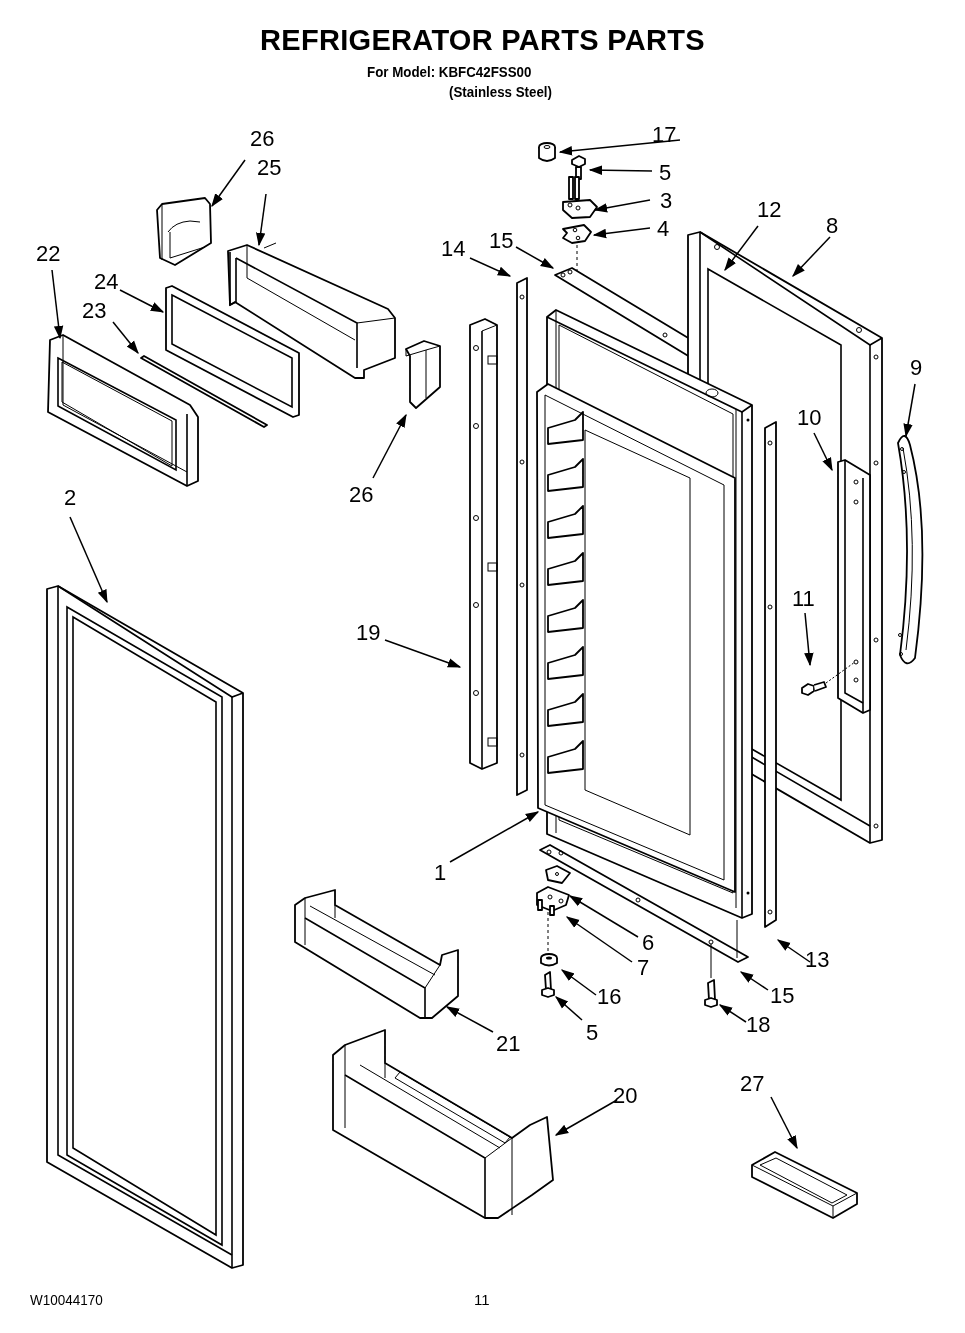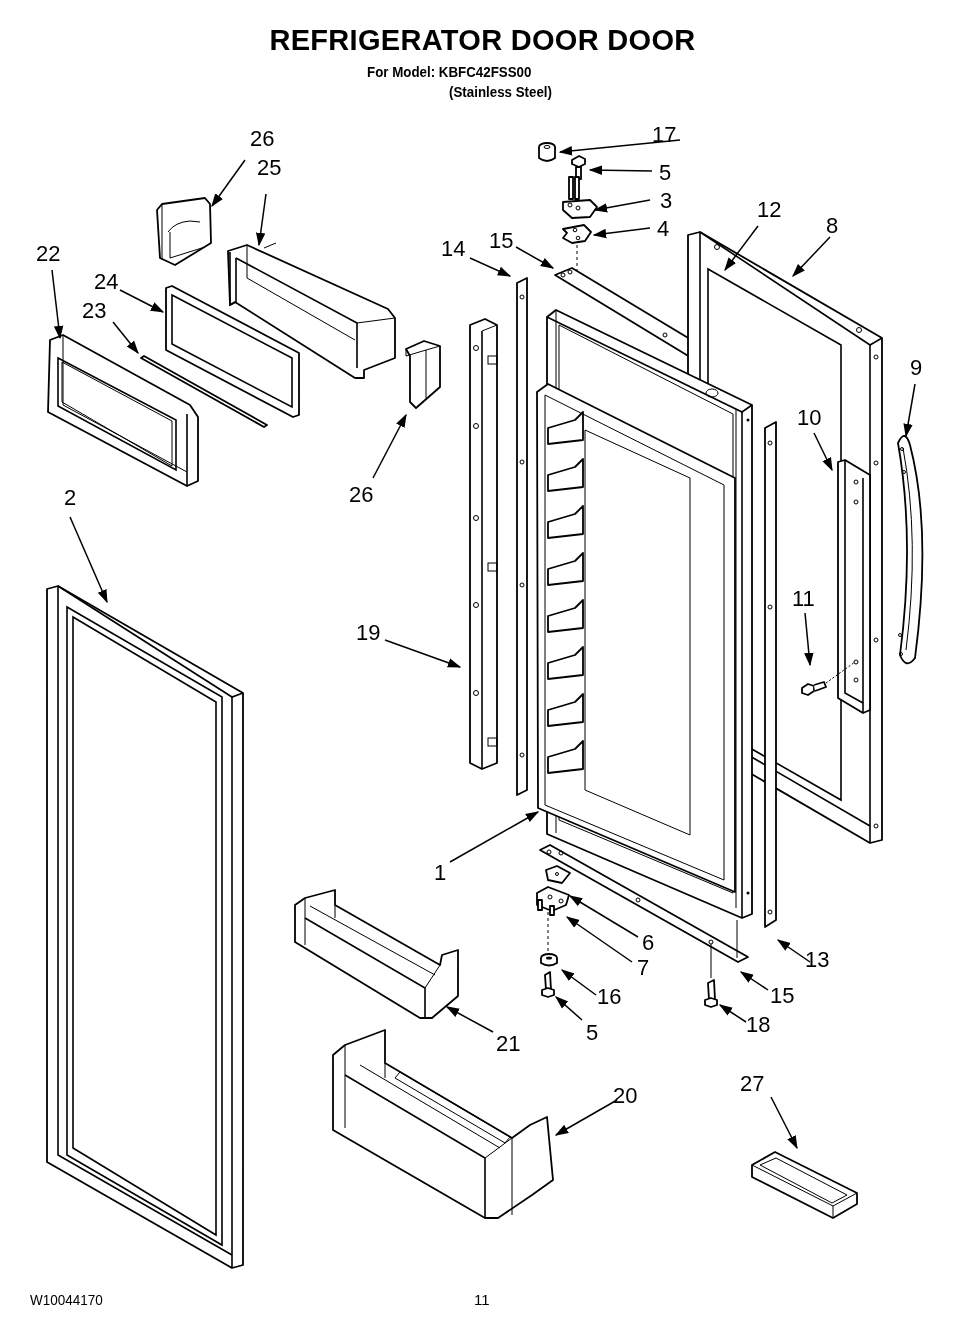--- a/index.html
+++ b/index.html
@@ -12,21 +12,21 @@
   svg.diagram { position: absolute; left: 0; top: 0; }
   .callout { font-family: "Liberation Sans", sans-serif; font-size: 22px; fill: #000; }
   .ln { stroke: #000; stroke-width: 1.6; fill: none; }
   .thin { stroke: #000; stroke-width: 1; fill: none; }
   .part { stroke: #000; stroke-width: 1.8; fill: #fff; stroke-linejoin: round; }
   .arrow { stroke: #000; stroke-width: 1.5; fill: none; }
 </style>
 </head>
 <body>
 
-<div class="title">REFRIGERATOR DOOR DOOR</div>
+<div class="title">REFRIGERATOR PARTS PARTS</div>
 <div class="subtitle">For Model: KBFC42FSS00</div>
 <div class="subtitle2">(Stainless Steel)</div>
 
 <svg class="diagram" width="965" height="1333" viewBox="0 0 965 1333">
   <defs>
     <marker id="ah" viewBox="0 0 10 10" refX="9" refY="5" markerWidth="9" markerHeight="9" orient="auto">
       <path d="M0,1.5 L10,5 L0,8.5 z" fill="#000"></path>
     </marker>
   </defs>
 

